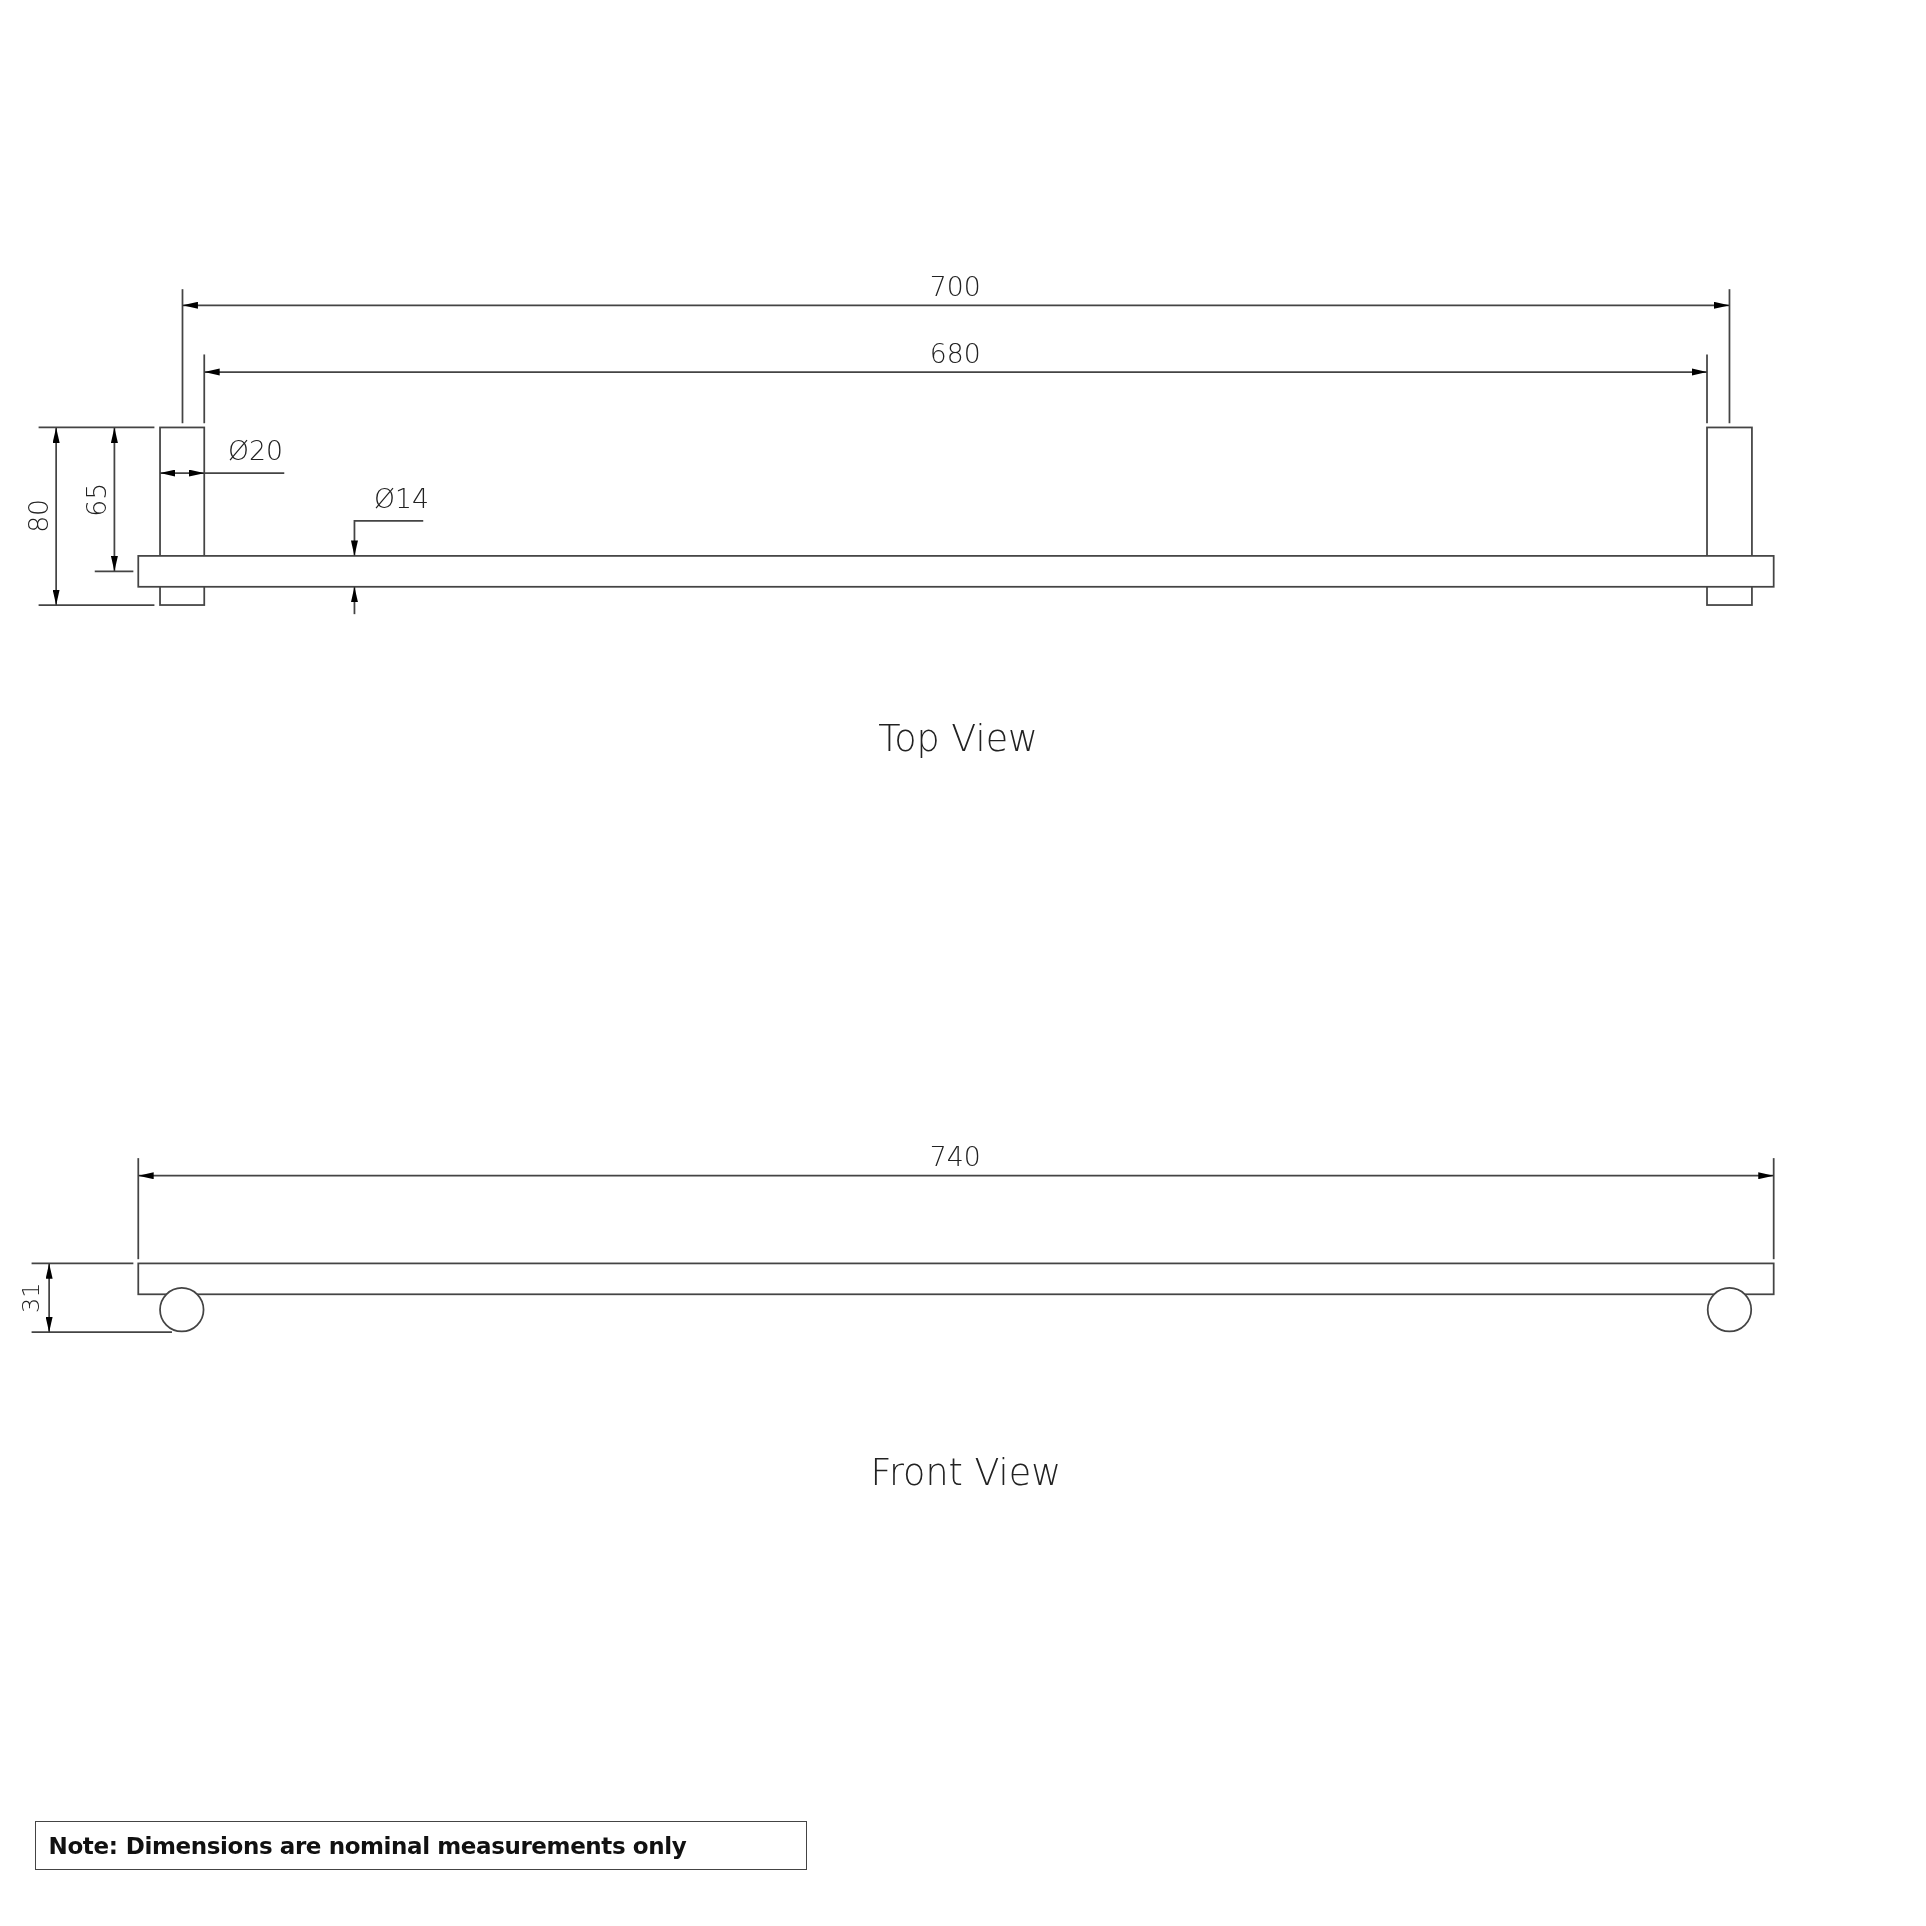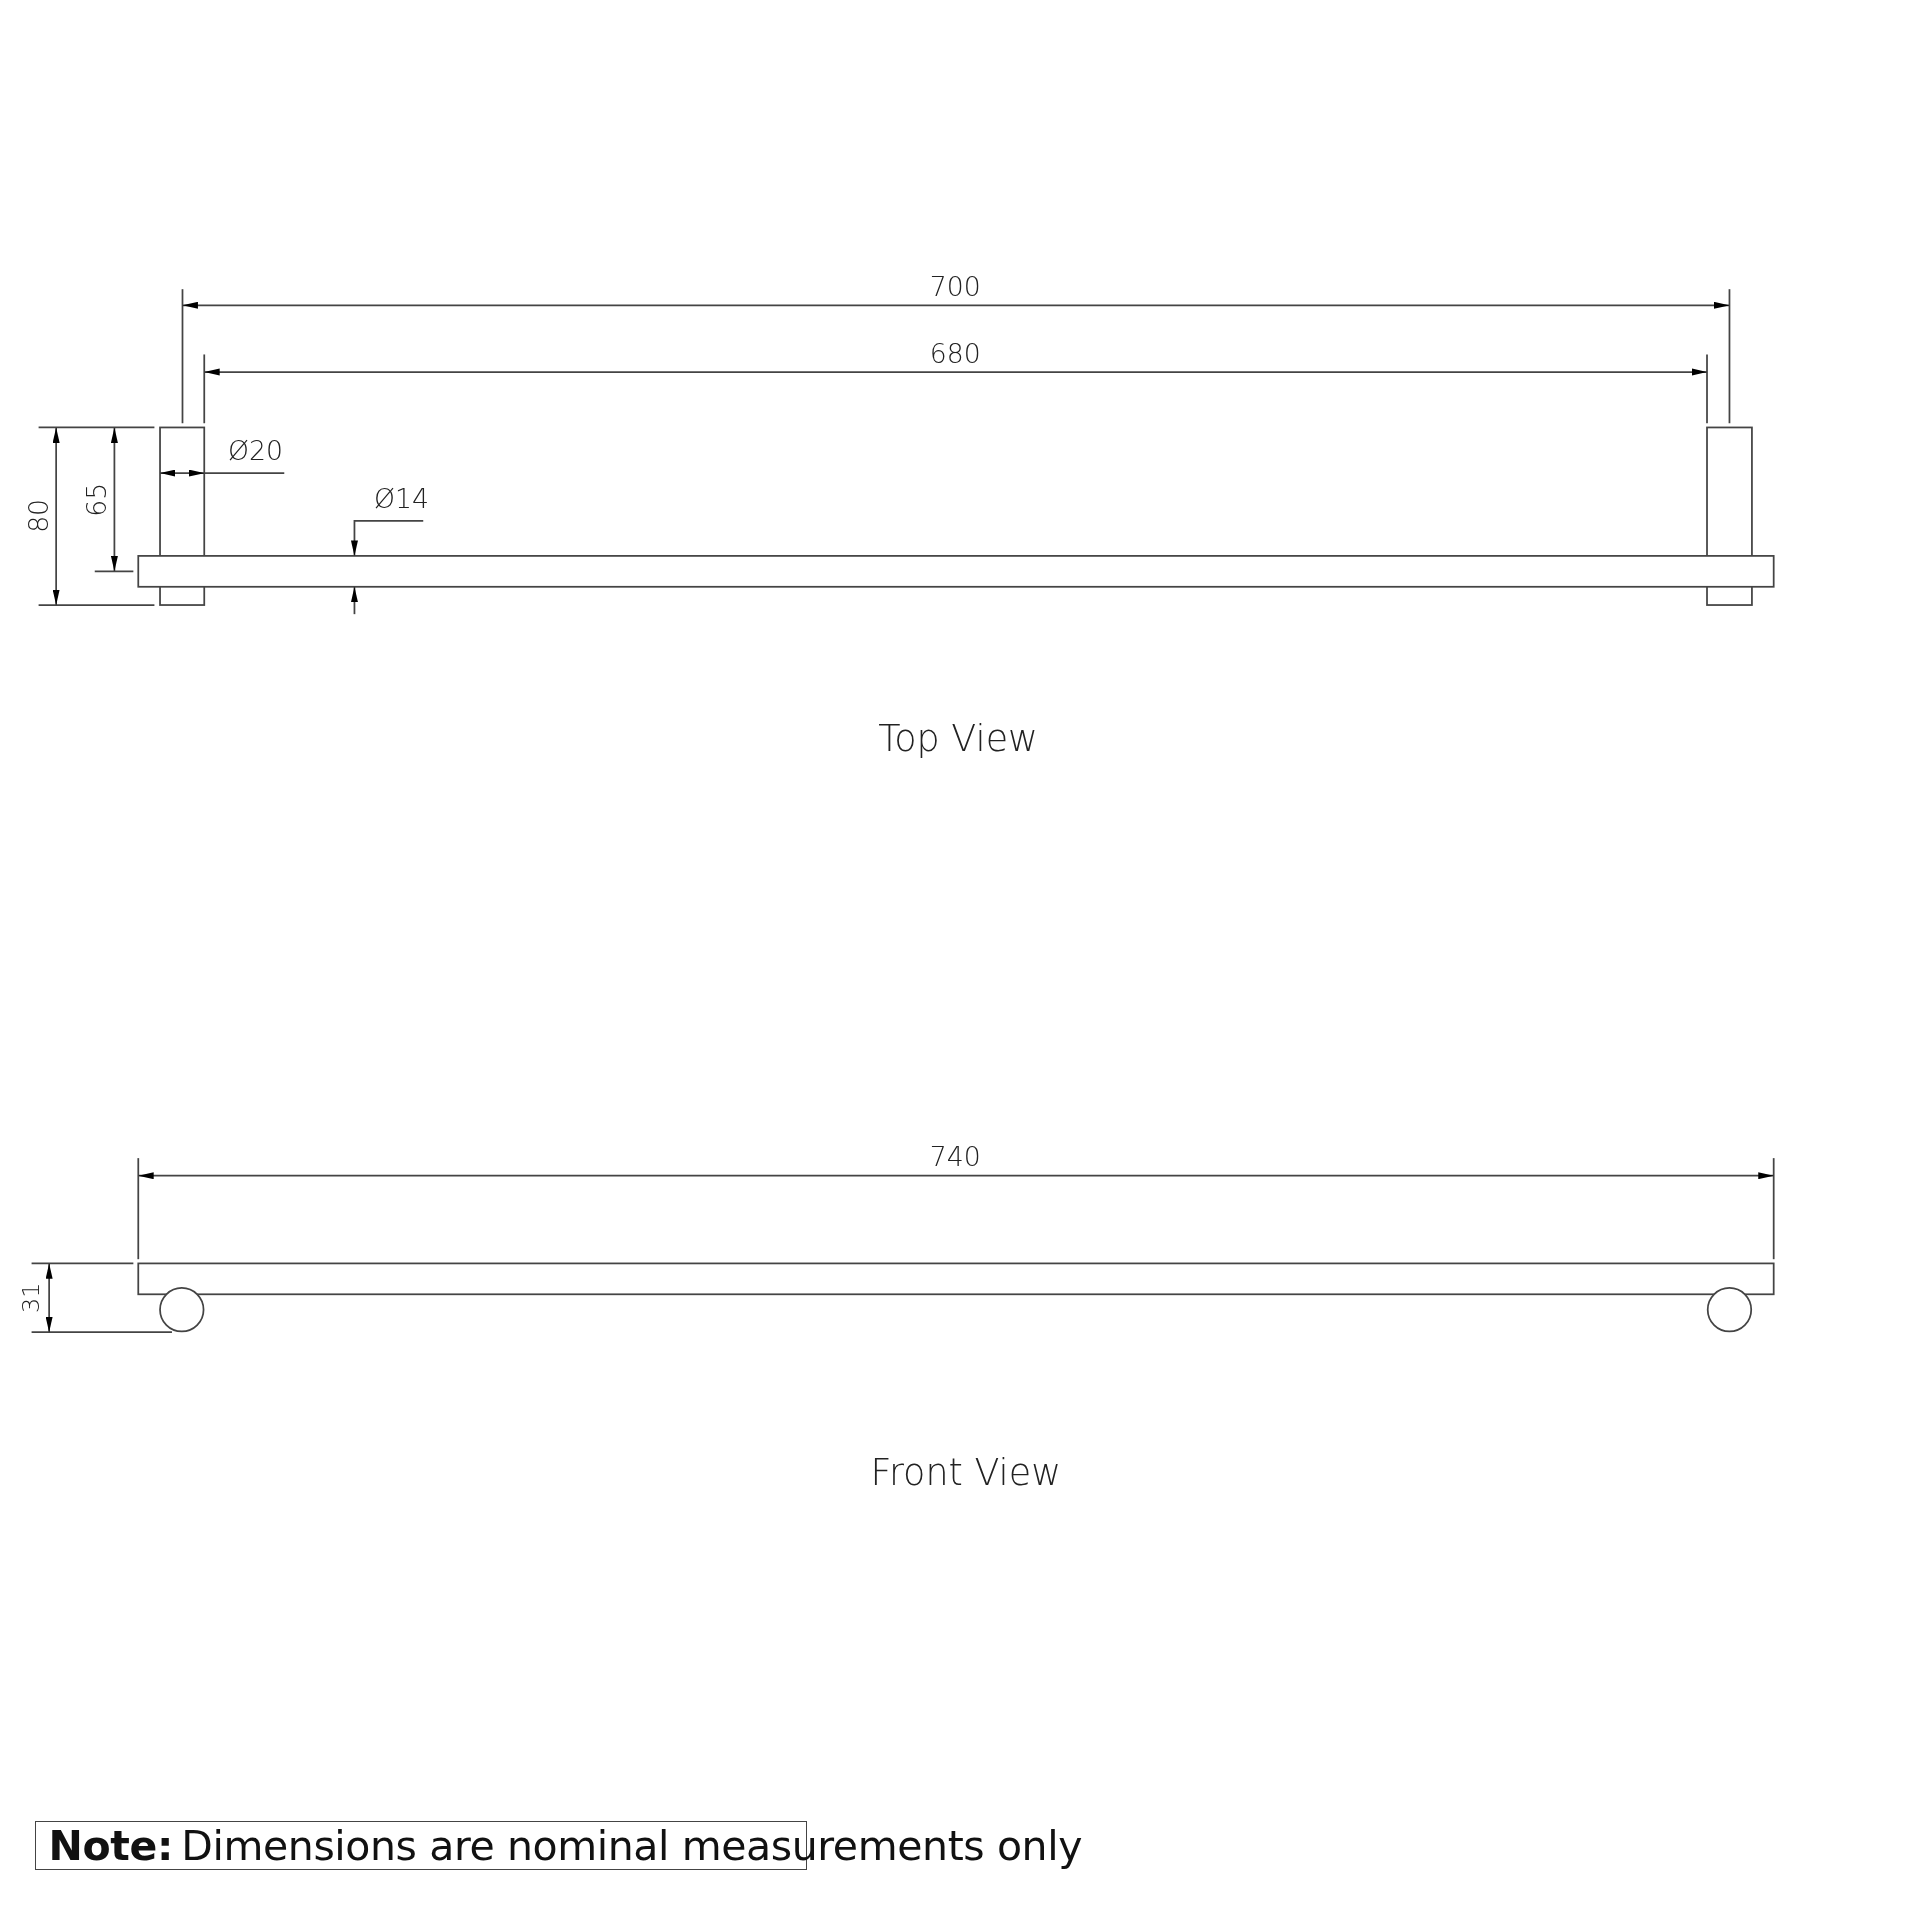--- a/index.html
+++ b/index.html
@@ -37,31 +37,31 @@
       left: 35px;
       top: 1821px;
       width: 772px;
       height: 49px;
       border: 1.4px solid #444444;
       box-sizing: border-box;
       display: flex;
       align-items: center;
       padding-left: 12.6px;
       font-family: "DejaVu Sans", sans-serif;
-      font-size: 41px;
+      font-size: 23px;
       color: #111111;
       white-space: nowrap;
       letter-spacing: -0.4px;
     }
     .note-box .note-label {
       font-weight: bold;
       margin-right: 8.4px;
     }
     .note-box .note-text {
-      font-weight: normal;
+      font-weight: bold;
     }
   </style>
 </head>
 <body>
 
 <svg id="drawing" xmlns="http://www.w3.org/2000/svg" width="1926" height="1926" viewBox="0 0 2744 2744">
   <defs>
     <marker id="arrow-end" markerWidth="22" markerHeight="10" refX="22" refY="5" orient="auto" markerUnits="userSpaceOnUse">
       <path d="M0,0 L22,5 L0,10 Z" fill="#000000"></path>
     </marker>

